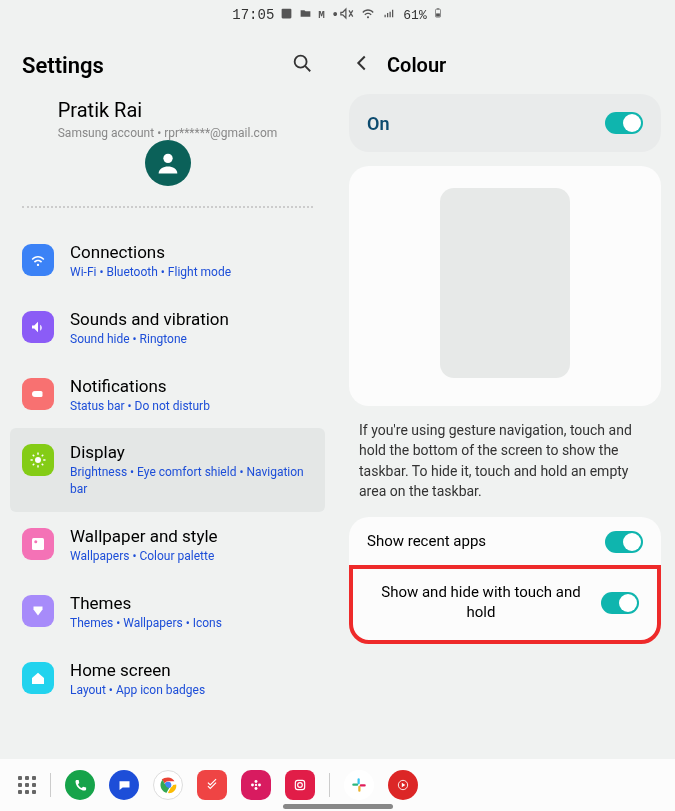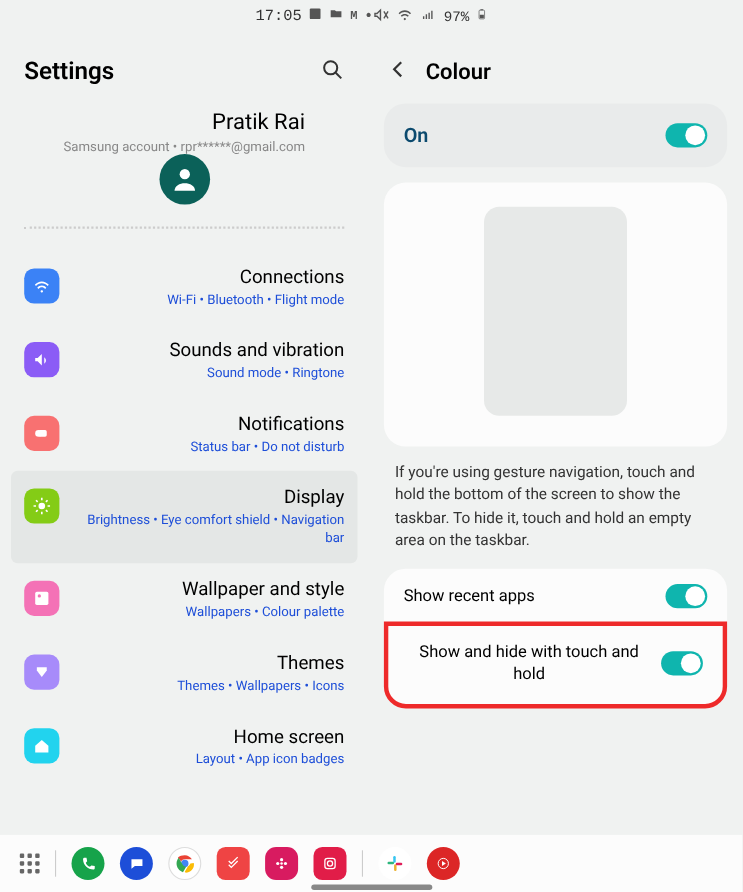--- a/index.html
+++ b/index.html
@@ -14,21 +14,21 @@
       height: 30px; display: flex; align-items: center;
       justify-content: center; padding: 0 14px;
       font-size: 14px; font-weight: 500; color: #333; font-family: Liberation Mono, monospace;
     }
     .status-left, .status-right { display: flex; align-items: center; gap: 6px; }
     .status-right span { font-size: 13px; }
     
     .split {
       display: flex; height: 724px; border-top: 0;
     }
-    .left-pane { width: 335px; padding: 10px 0 0 0; text-align: right; }
+    .left-pane { width: 335px; padding: 10px 0 0 0; }
     .right-pane { width: 340px; padding: 10px 0 0 0; }
     
     .header-row {
       display: flex; align-items: center; justify-content: space-between;
       padding: 12px 22px 20px 22px;
     }
     .header-title { font-size: 22px; font-weight: 600; }
     .header-right { display: flex; align-items: center; gap: 14px; }
     
     .account {
@@ -162,21 +162,21 @@
     <span>
       <svg viewBox="0 0 24 24" width="16" height="16">
           <path d="M12 20c.8 0 1.5-.7 1.5-1.5S12.8 17 12 17s-1.5.7-1.5 1.5S11.2 20 12 20zm-4-4.5c1-1.2 2.4-2 4-2s3 .8 4 2l1.5-1.5c-1.4-1.6-3.3-2.5-5.5-2.5s-4.1.9-5.5 2.5L8 15.5zm-3-3.5c1.8-2 4.3-3.2 7-3.2s5.2 1.2 7 3.2l1.5-1.5C18.3 8 15.3 6.5 12 6.5S5.7 8 3.5 10.5L5 12z" fill="#555"></path>
         </svg>
     </span>
     <span>
       <svg viewBox="0 0 24 24" width="15" height="15">
           <path d="M4 18h2v-4H4v4zm4 0h2v-7H8v7zm4 0h2V9h-2v9zm4 0h2V6h-2v12z" fill="#555"></path>
         </svg>
     </span>
-    <span>97%</span>
+    <span>61%</span>
     <span>
       <svg viewBox="0 0 24 24" width="10" height="16">
           <rect x="6" y="3" width="12" height="19" rx="2" fill="none" stroke="#555" stroke-width="1.5"></rect>
           <rect x="7.5" y="13" width="9" height="7.5" fill="#555"></rect>
           <rect x="9" y="1" width="6" height="2" fill="#555"></rect>
         </svg>
     </span>
   </div>
 </div>
 
@@ -221,21 +221,21 @@
     </div>
 
     <div class="item">
       <div class="item-icon ic-sound">
         <svg viewBox="0 0 24 24">
             <path d="M4 10v4h3l5 5V5L7 10H4zm11-1c1.2 1 2 2.4 2 4s-.8 3-2 4"></path>
           </svg>
       </div>
       <div class="item-body">
         <div class="item-title">Sounds and vibration</div>
-        <div class="item-sub">Sound mode  •  Ringtone</div>
+        <div class="item-sub">Sound hide  •  Ringtone</div>
       </div>
     </div>
 
     <div class="item">
       <div class="item-icon ic-notif">
         <svg viewBox="0 0 24 24">
             <circle cx="8" cy="12" r="4"></circle>
             <rect x="8" y="8" width="10" height="8" rx="2"></rect>
           </svg>
       </div>

